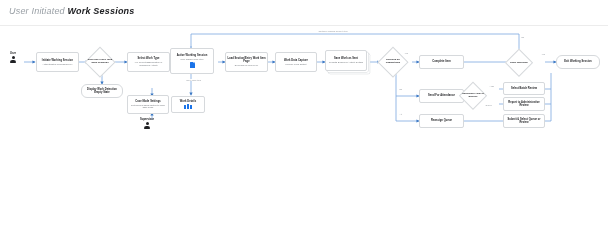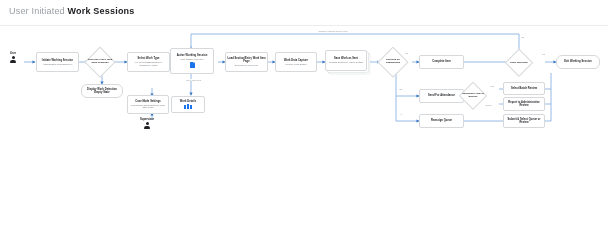--- a/index.html
+++ b/index.html
@@ -6,20 +6,21 @@
   body{
     width:608px;height:129px;
     background:#ffffff;
     font-family:"Liberation Sans", sans-serif;
     overflow:hidden;
     position:relative;
   }
   #header{
     position:absolute;left:0;top:0;width:608px;height:26px;
     background:#ffffff;
+    font-style:italic;
   }
   #title{
     position:absolute;left:9px;top:6px;
     font-size:9px;letter-spacing:.2px;white-space:nowrap;
   }
   #title .muted{color:#9aa0a6;font-weight:400;}
   #title .strong{color:#202124;font-weight:700;}
   #divider{
     position:absolute;left:0;top:25px;width:608px;height:1px;
     background:#ececec;

